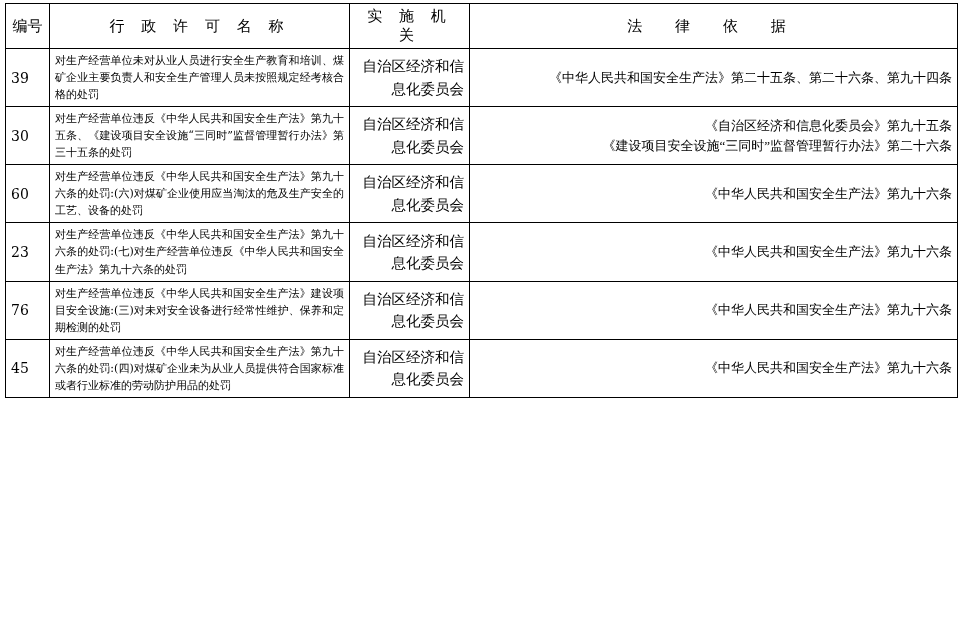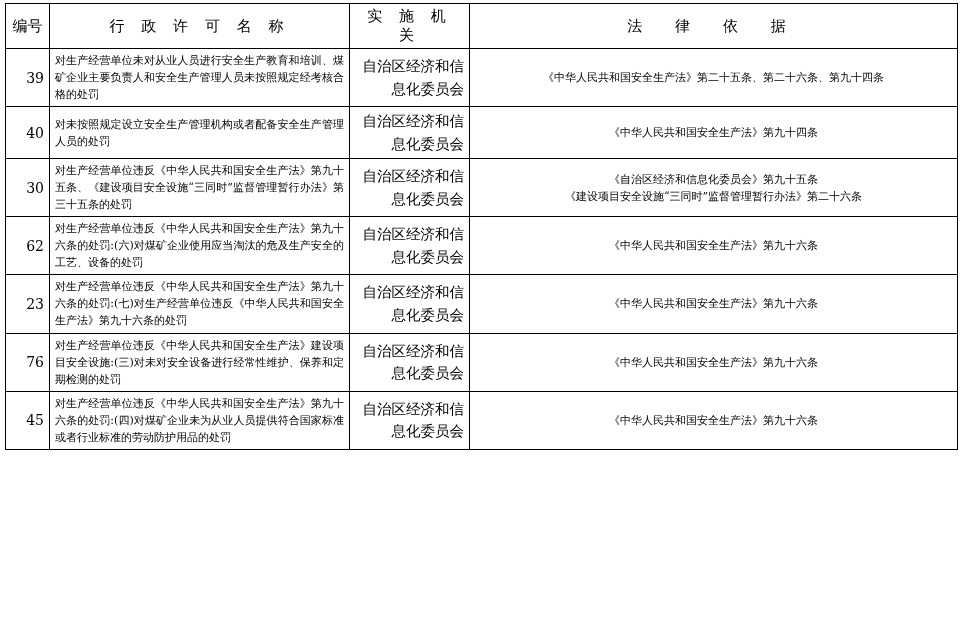--- a/index.html
+++ b/index.html
@@ -47,41 +47,42 @@
   }
   .hdr-spaced {
     letter-spacing: 6px;
     padding-left: 6px;
   }
   .hdr-wide {
     letter-spacing: 14px;
     padding-left: 14px;
   }
   td.no-cell {
-    text-align: right;
+    text-align: left;
     font-size: 14px;
   }
   td.name-cell {
     font-size: 11px;
     line-height: 1.55;
     text-align: justify;
     text-justify: inter-ideograph;
     padding: 6px 6px 6px 8px;
   }
   td.org-cell {
     font-size: 14.5px;
     line-height: 1.55;
     text-align: right;
     padding: 6px 4px 6px 6px;
   }
   td.basis-cell {
-    font-size: 11px;
+    font-size: 13px;
     line-height: 1.55;
-    text-align: center;
+    text-align: right;
     padding: 6px 6px 6px 8px;
+    font-family: Liberation Serif, serif;
   }
   .basis-line { display: block; }
 </style>
 </head>
 <body>
 
 <div class="page">
   <table class="permit-table">
     <colgroup>
       <col class="c-no">
@@ -100,38 +101,30 @@
     <tbody>
       <tr>
         <td class="no-cell">39</td>
         <td class="name-cell">对生产经营单位未对从业人员进行安全生产教育和培训、煤矿企业主要负责人和安全生产管理人员未按照规定经考核合格的处罚</td>
         <td class="org-cell">自治区经济和信息化委员会</td>
         <td class="basis-cell">
           <span class="basis-line">《中华人民共和国安全生产法》第二十五条、第二十六条、第九十四条</span>
         </td>
       </tr>
       <tr>
-        <td class="no-cell">40</td>
-        <td class="name-cell">对未按照规定设立安全生产管理机构或者配备安全生产管理人员的处罚</td>
-        <td class="org-cell">自治区经济和信息化委员会</td>
-        <td class="basis-cell">
-          <span class="basis-line">《中华人民共和国安全生产法》第九十四条</span>
-        </td>
-      </tr>
-      <tr>
         <td class="no-cell">30</td>
         <td class="name-cell">对生产经营单位违反《中华人民共和国安全生产法》第九十五条、《建设项目安全设施“三同时”监督管理暂行办法》第三十五条的处罚</td>
         <td class="org-cell">自治区经济和信息化委员会</td>
         <td class="basis-cell">
           <span class="basis-line">《自治区经济和信息化委员会》第九十五条</span>
           <span class="basis-line">《建设项目安全设施“三同时”监督管理暂行办法》第二十六条</span>
         </td>
       </tr>
       <tr>
-        <td class="no-cell">62</td>
+        <td class="no-cell">60</td>
         <td class="name-cell">对生产经营单位违反《中华人民共和国安全生产法》第九十六条的处罚:(六)对煤矿企业使用应当淘汰的危及生产安全的工艺、设备的处罚</td>
         <td class="org-cell">自治区经济和信息化委员会</td>
         <td class="basis-cell">
           <span class="basis-line">《中华人民共和国安全生产法》第九十六条</span>
         </td>
       </tr>
       <tr>
         <td class="no-cell">23</td>
         <td class="name-cell">对生产经营单位违反《中华人民共和国安全生产法》第九十六条的处罚:(七)对生产经营单位违反《中华人民共和国安全生产法》第九十六条的处罚</td>
         <td class="org-cell">自治区经济和信息化委员会</td>

